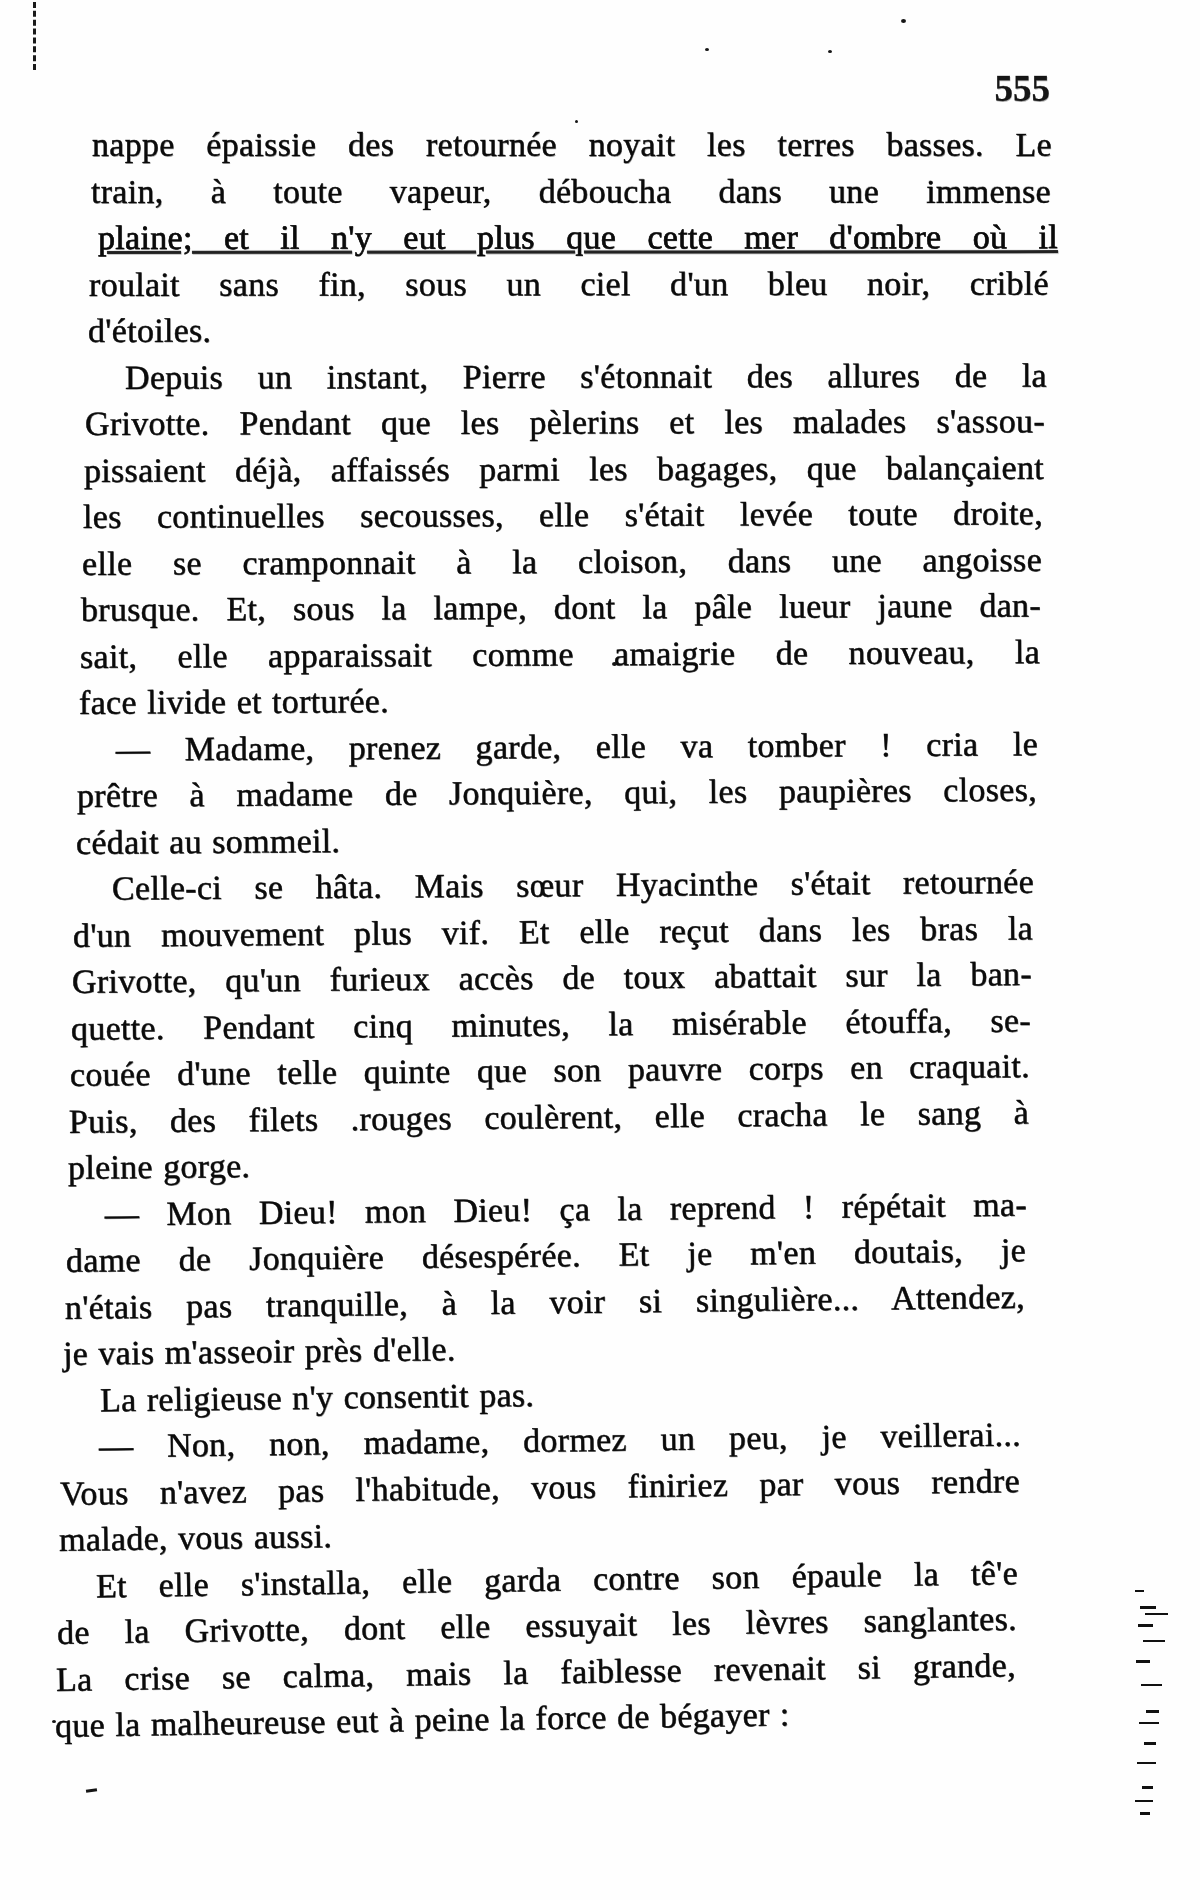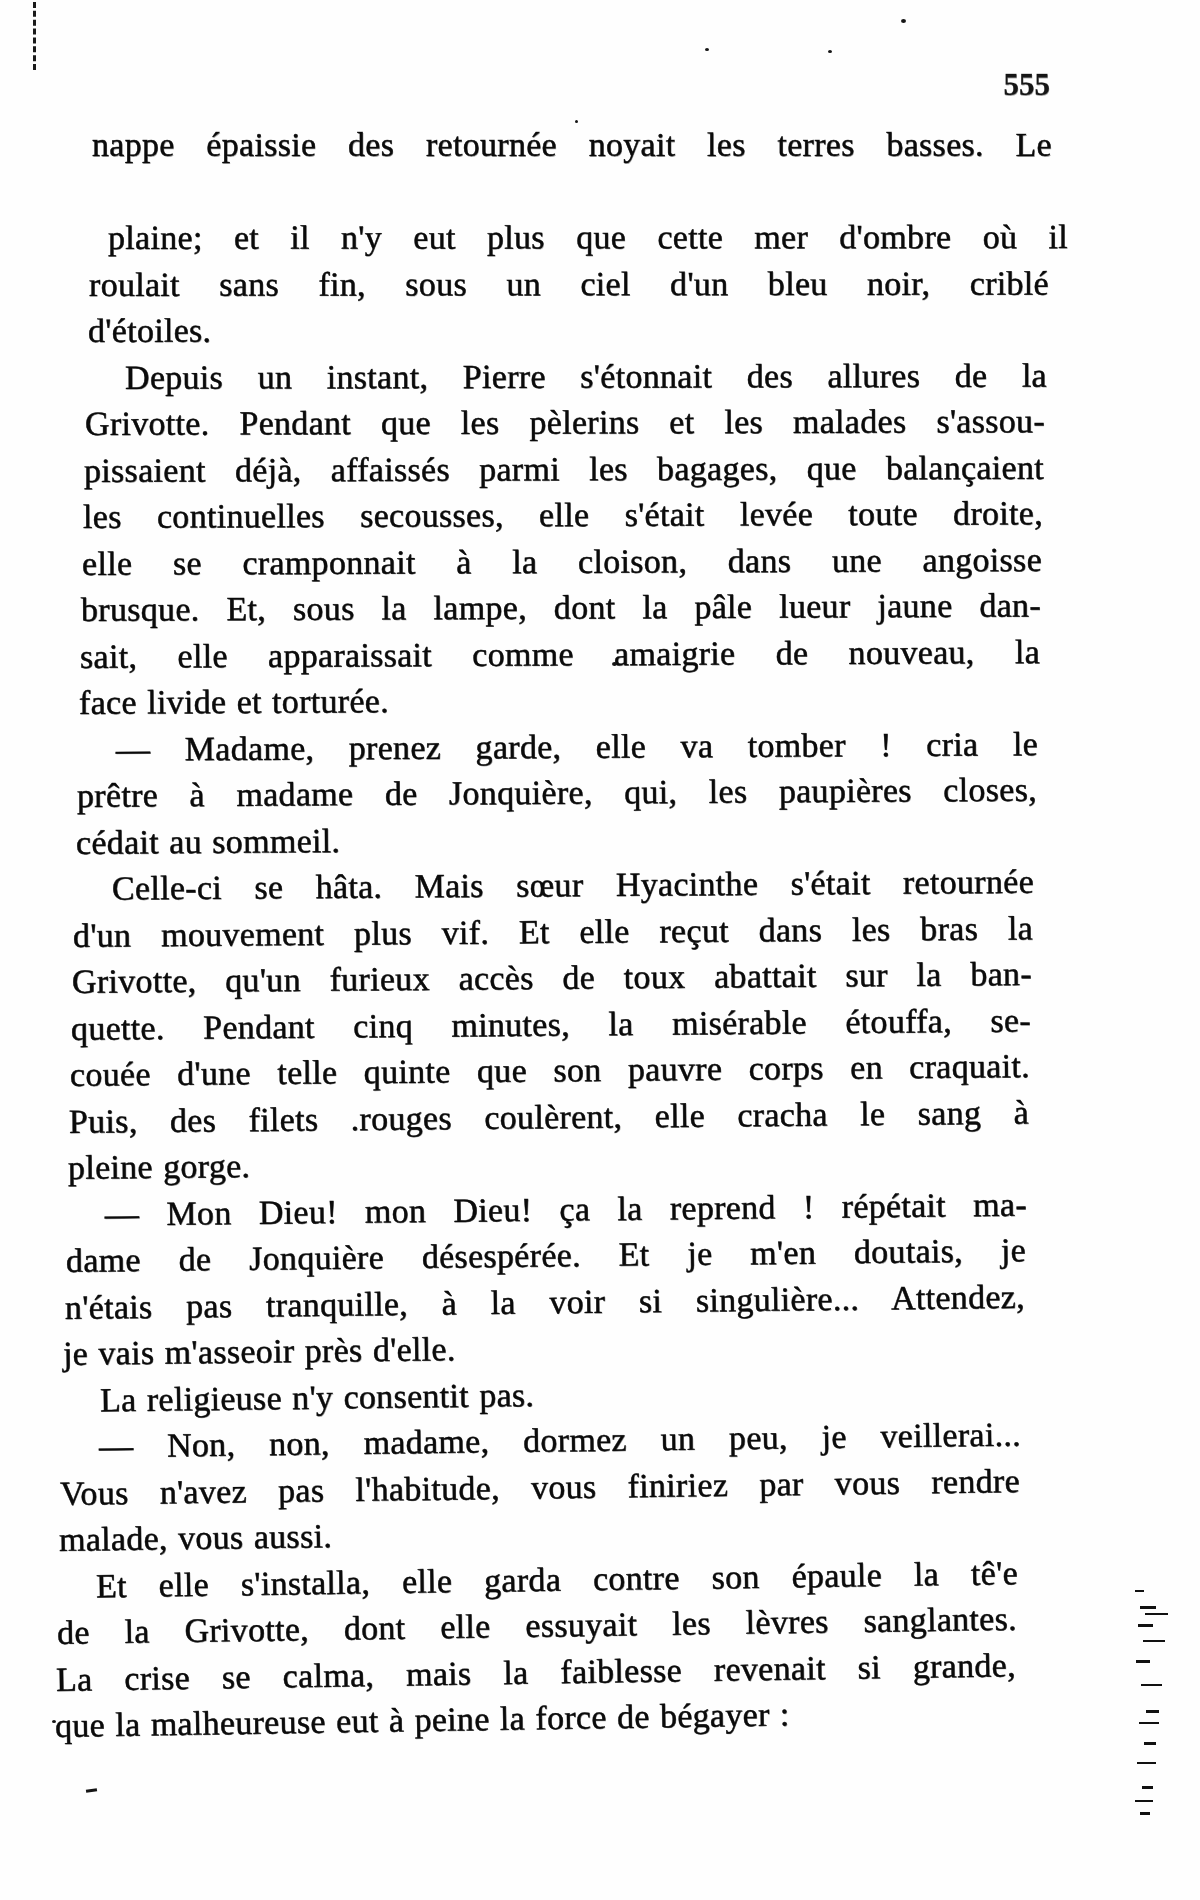--- a/index.html
+++ b/index.html
@@ -28,21 +28,21 @@
     font-size: 30px;
     letter-spacing: 3px;
     font-weight: bold;
     color: #131313;
     -webkit-text-stroke: 0.3px rgba(10,10,10,0.7);
     text-shadow: 0.6px 0.6px 0.4px rgba(0,0,0,0.3);
   }
   .page-number {
     position: absolute;
     top: 3px; right: 2px;
-    font-size: 31px;
+    font-size: 37px;
     font-weight: bold;
     color: #161616;
     -webkit-text-stroke: 0.3px rgba(10,10,10,0.65);
     text-shadow: 0.5px 0.5px 0.4px rgba(0,0,0,0.3);
   }
   
   .text-block {
     position: absolute; top: 0; left: 0;
     width: 1200px; height: 1900px;
   }
@@ -94,21 +94,22 @@
 <div class="page">
 
   <div class="dashed-line"></div>
 
   <div class="header">
     <span class="page-number">555</span>
   </div>
 
   <div class="text-block">
       <div class="line just" style="top: 122px; left: 92px; transform: rotate(0deg);">nappe épaissie des retournée noyait les terres basses. Le</div>
-      <div class="line just" style="top: 215px; left: 108px; transform: rotate(-0.053deg);">plaine; et il n'y eut plus que cette mer d'ombre où il</div>
+      <div class="line just" style="top: 168.5px; left: 90.9px; transform: rotate(-0.026deg);">train, à toute vapeur, déboucha dans une immense</div>
+      <div class="line just" style="top: 215px; left: 98px; transform: rotate(-0.053deg); text-decoration: underline;">plaine; et il n'y eut plus que cette mer d'ombre où il</div>
       <div class="line just" style="top: 261.5px; left: 88.7px; transform: rotate(-0.079deg);">roulait sans fin, sous un ciel d'un bleu noir, criblé</div>
       <div class="line last" style="top: 308px; left: 87.6px; transform: rotate(-0.106deg);">d'étoiles.</div>
       <div class="line just indent" style="top: 354.5px; left: 86.5px; transform: rotate(-0.132deg);">Depuis un instant, Pierre s'étonnait des allures de la</div>
       <div class="line just" style="top: 401px; left: 85.4px; transform: rotate(-0.159deg);">Grivotte. Pendant que les pèlerins et les malades s'assou-</div>
       <div class="line just" style="top: 447.5px; left: 84.3px; transform: rotate(-0.185deg);">pissaient déjà, affaissés parmi les bagages, que balançaient</div>
       <div class="line just" style="top: 494px; left: 83.2px; transform: rotate(-0.212deg);">les continuelles secousses, elle s'était levée toute droite,</div>
       <div class="line just" style="top: 540.5px; left: 82.1px; transform: rotate(-0.238deg);">elle se cramponnait à la cloison, dans une angoisse</div>
       <div class="line just" style="top: 587px; left: 81px; transform: rotate(-0.265deg);">brusque. Et, sous la lampe, dont la pâle lueur jaune dan-</div>
       <div class="line just" style="top: 633.5px; left: 79.9px; transform: rotate(-0.291deg);">sait, elle apparaissait comme amaigrie de nouveau, la</div>
       <div class="line last" style="top: 680px; left: 78.8px; transform: rotate(-0.318deg);">face livide et torturée.</div>

